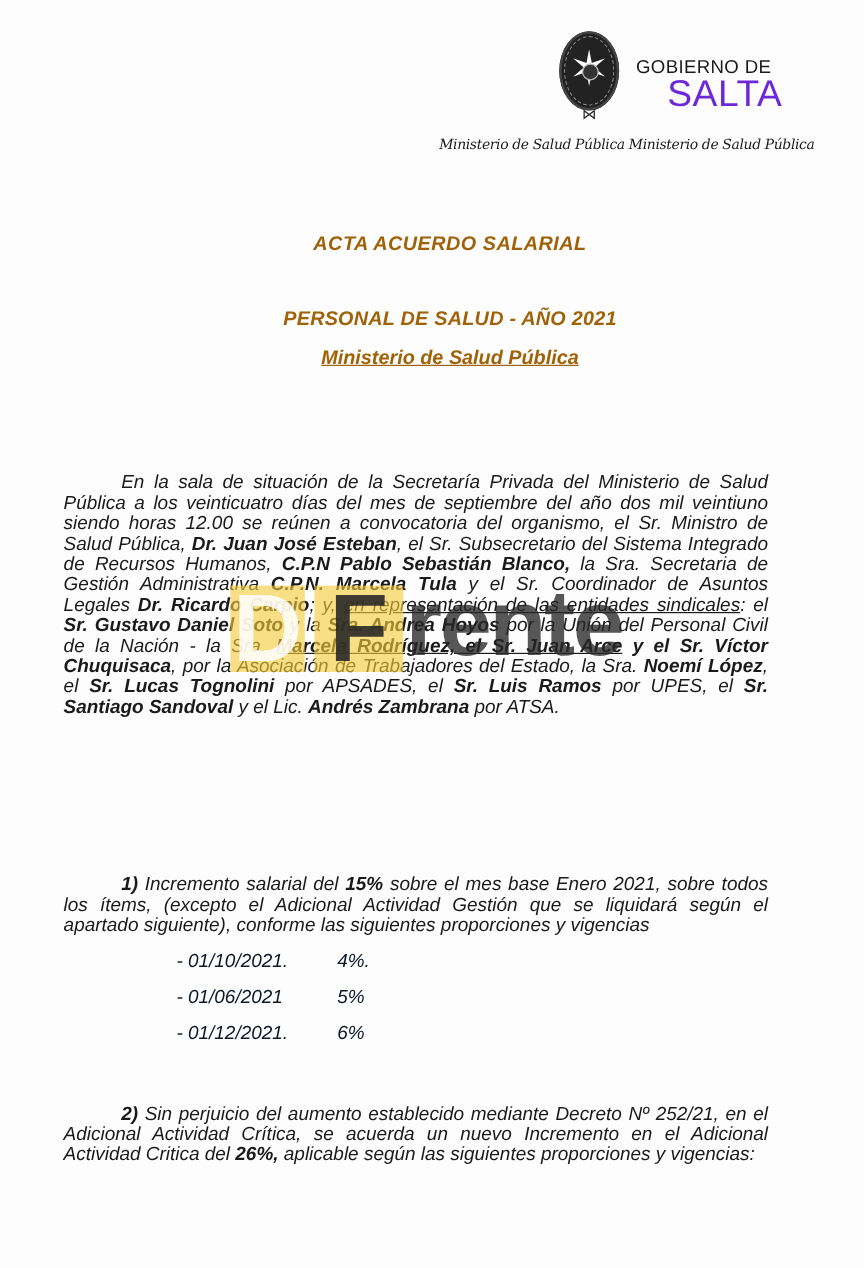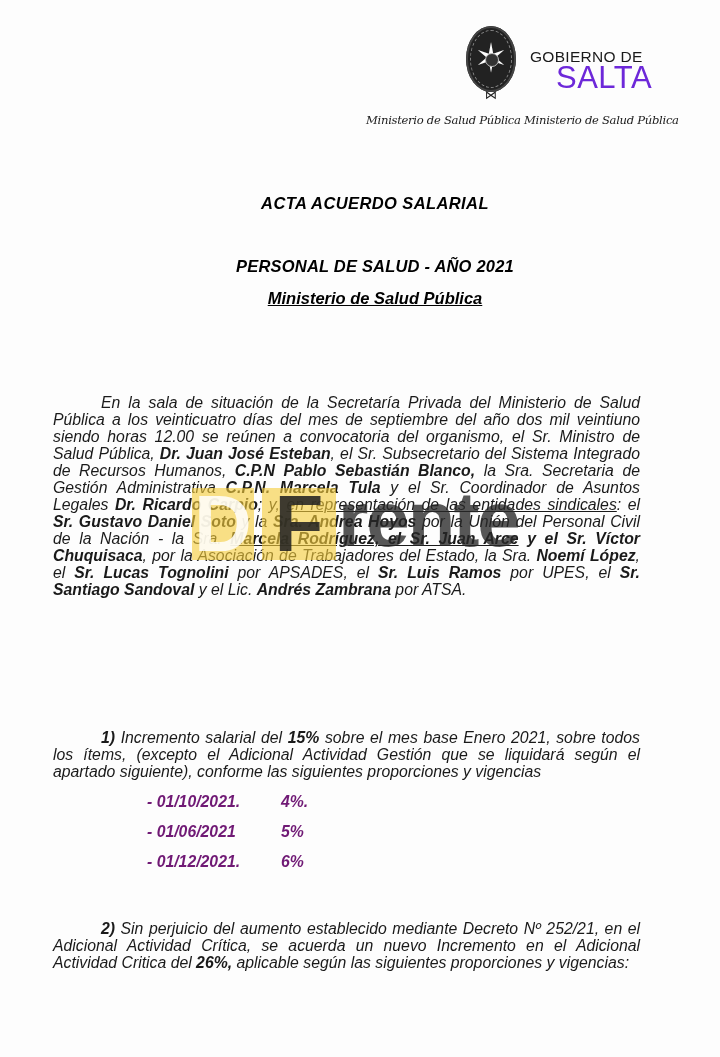--- a/index.html
+++ b/index.html
@@ -47,42 +47,42 @@
     }
     .ministry-line {
       position: absolute; left: 366px; top: 113px;
       font-family: "DejaVu Serif", serif; font-style: italic;
       font-size: 11.6px; letter-spacing: -0.3px; color: #1a1a1a;
     }
 
     
     .title {
       position: absolute; left: 0; width: 720px; text-align: center;
-      font-weight: bold; font-style: italic; color: #000000;
+      font-weight: bold; font-style: italic; color: #a16207;
     }
     .t1 { top: 194px; font-size: 16.5px; letter-spacing: 0.4px; padding-left: 30px; box-sizing: border-box;}
     .t2 { top: 257px; font-size: 16.5px; letter-spacing: 0.2px; padding-left: 30px; box-sizing: border-box;}
     .t3 { top: 289px; font-size: 16.5px; text-decoration: underline; padding-left: 30px; box-sizing: border-box; font-style: italic;}
 
     
     .para {
       position: absolute; left: 53px; width: 587px;
       font-style: italic; font-size: 15.8px; line-height: 17px;
       text-align: justify; text-align-last: left; color: #1a1a1a; margin-top: 13px;
     }
     .para .indent { display: inline-block; width: 48px; }
     .para b { font-weight: bold; }
     .para u { text-decoration: underline; }
     .p-intro { top: 381px; }
     .p-luego { top: 632px; }
     .p-one { top: 716px; }
     .p-two { top: 907px; }
 
     .sched {
-      position: absolute; left: 147px; font-style: italic; font-size: 15.8px; color: #701a75; font-weight: bold;
+      position: absolute; left: 147px; font-style: italic; font-size: 15.8px; color: #0f172a;
     }
     .sched .date { display: inline-block; width: 134px; }
     .sched .pct { display: inline-block; }
 
     
     .wm { position: absolute; pointer-events: none; }
     .wm-d {
       left: 192px; top: 488px; width: 62px; height: 72px;
       background: rgba(245, 205, 60, 0.62);
     }

